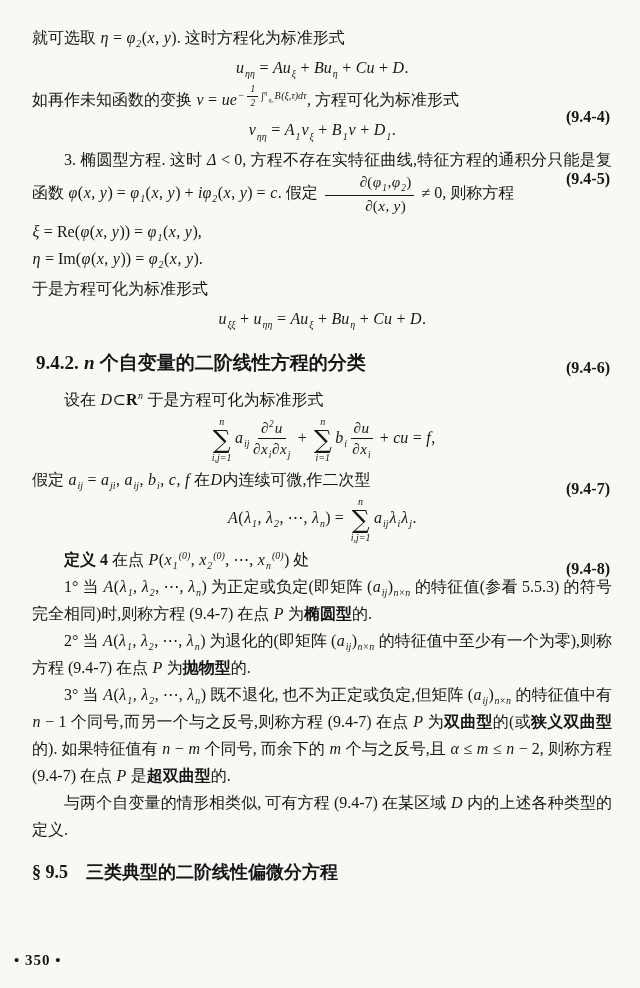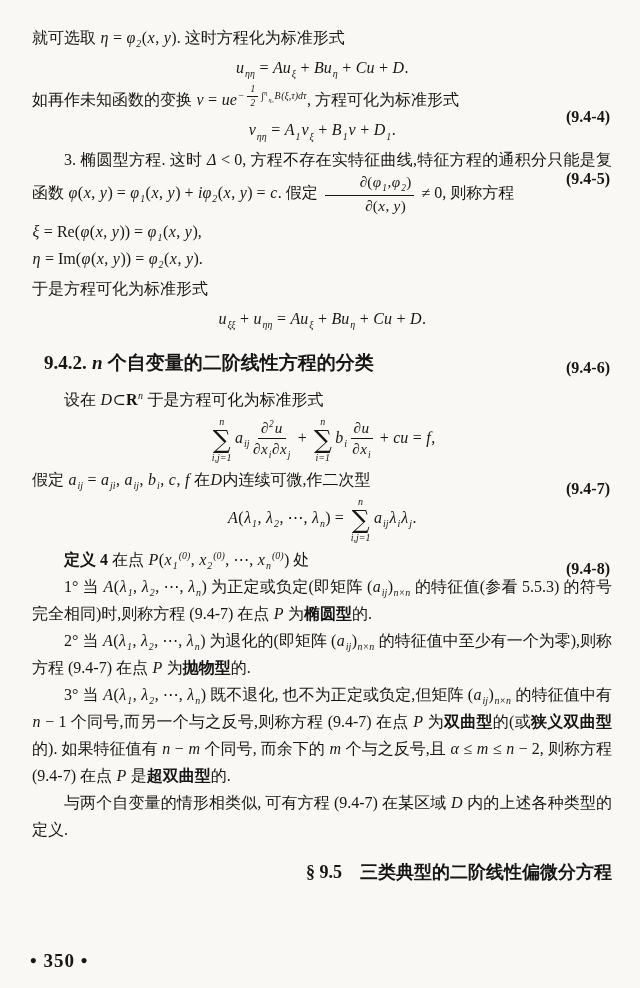--- a/index.html
+++ b/index.html
@@ -10,22 +10,22 @@
     background:#f9f8f4;
     color:#161616;
     font-family:"Liberation Serif","DejaVu Serif",serif;
     font-size:16px;
     line-height:27px;
     overflow:hidden;
   }
   .content{position:absolute;left:32px;right:28px;top:24px;}
   .line-p{text-align:justify;}
   .line-p.indent{text-indent:2em;}
-  .line-h2{font-size:19px;font-weight:bold;margin:18px 12px 10px;line-height:26px;}
-  .line-h1{font-size:18px;font-weight:bold;text-align:right;margin:16px 0 12px;line-height:26px;}
+  .line-h2{font-size:19px;font-weight:bold;margin:18px 4px 10px;line-height:26px;}
+  .line-h1{font-size:18px;font-weight:bold;text-align:left;margin:16px 0 12px;line-height:26px;}
   .line-eq{position:relative;text-align:center;margin:3px 0;}
   .line-eqgroup{margin:3px 0;}
   .eq-row{line-height:27px;}
   .eq-tag{position:absolute;right:2px;top:50%;transform:translateY(-50%);font-weight:bold;margin-top:48px;}
   .mi{font-style:italic;font-family:"Liberation Serif","DejaVu Serif",serif;padding:0 0.5px;}
   .bold{font-weight:bold;}
   sub,sup{font-size:0.62em;line-height:1;}
   sub.mi,sup.mi{font-style:italic;}
   .frac{
     display:inline-flex;flex-direction:column;align-items:center;
@@ -33,22 +33,22 @@
   }
   .frac .num{border-bottom:1px solid currentColor;padding:0 3px 1px;}
   .frac .den{padding-top:1px;}
   .sum{
     display:inline-flex;flex-direction:column;align-items:center;
     vertical-align:middle;line-height:1;margin:0 3px;
   }
   .sum .sigma{font-size:25px;font-family:"DejaVu Serif","Liberation Serif",serif;}
   .sum .lim{font-size:10px;font-style:italic;line-height:1.1;}
   .footer{
-    position:absolute;left:30px;bottom:14px;
-    font-weight:bold;font-size:19px;letter-spacing:1px;
+    position:absolute;left:14px;bottom:14px;
+    font-weight:bold;font-size:15px;letter-spacing:1px;
   }
 </style>
 </head>
 <body>
 
 <div class="page">
   <div class="content">
       <div class="line-p"><span class="rm">就可选取 </span><span class="mi">η</span><span class="rm"> = </span><span class="mi">φ</span><sub class="mi">2</sub><span class="rm">(</span><span class="mi">x</span><span class="rm">, </span><span class="mi">y</span><span class="rm">). 这时方程化为标准形式</span></div>
       <div class="line-eq"><span class="eq-body"><span class="mi">u</span><sub class="mi">ηη</sub><span class="rm"> = </span><span class="mi">Au</span><sub class="mi">ξ</sub><span class="rm"> + </span><span class="mi">Bu</span><sub class="mi">η</sub><span class="rm"> + </span><span class="mi">Cu</span><span class="rm"> + </span><span class="mi">D</span><span class="rm">.</span></span><span class="eq-tag">(9.4-4)</span></div>
       <div class="line-p"><span class="rm">如再作未知函数的变换 </span><span class="mi">v</span><span class="rm"> = </span><span class="mi">ue</span><sup class="mi"><span class="rm">−</span><span class="frac">

